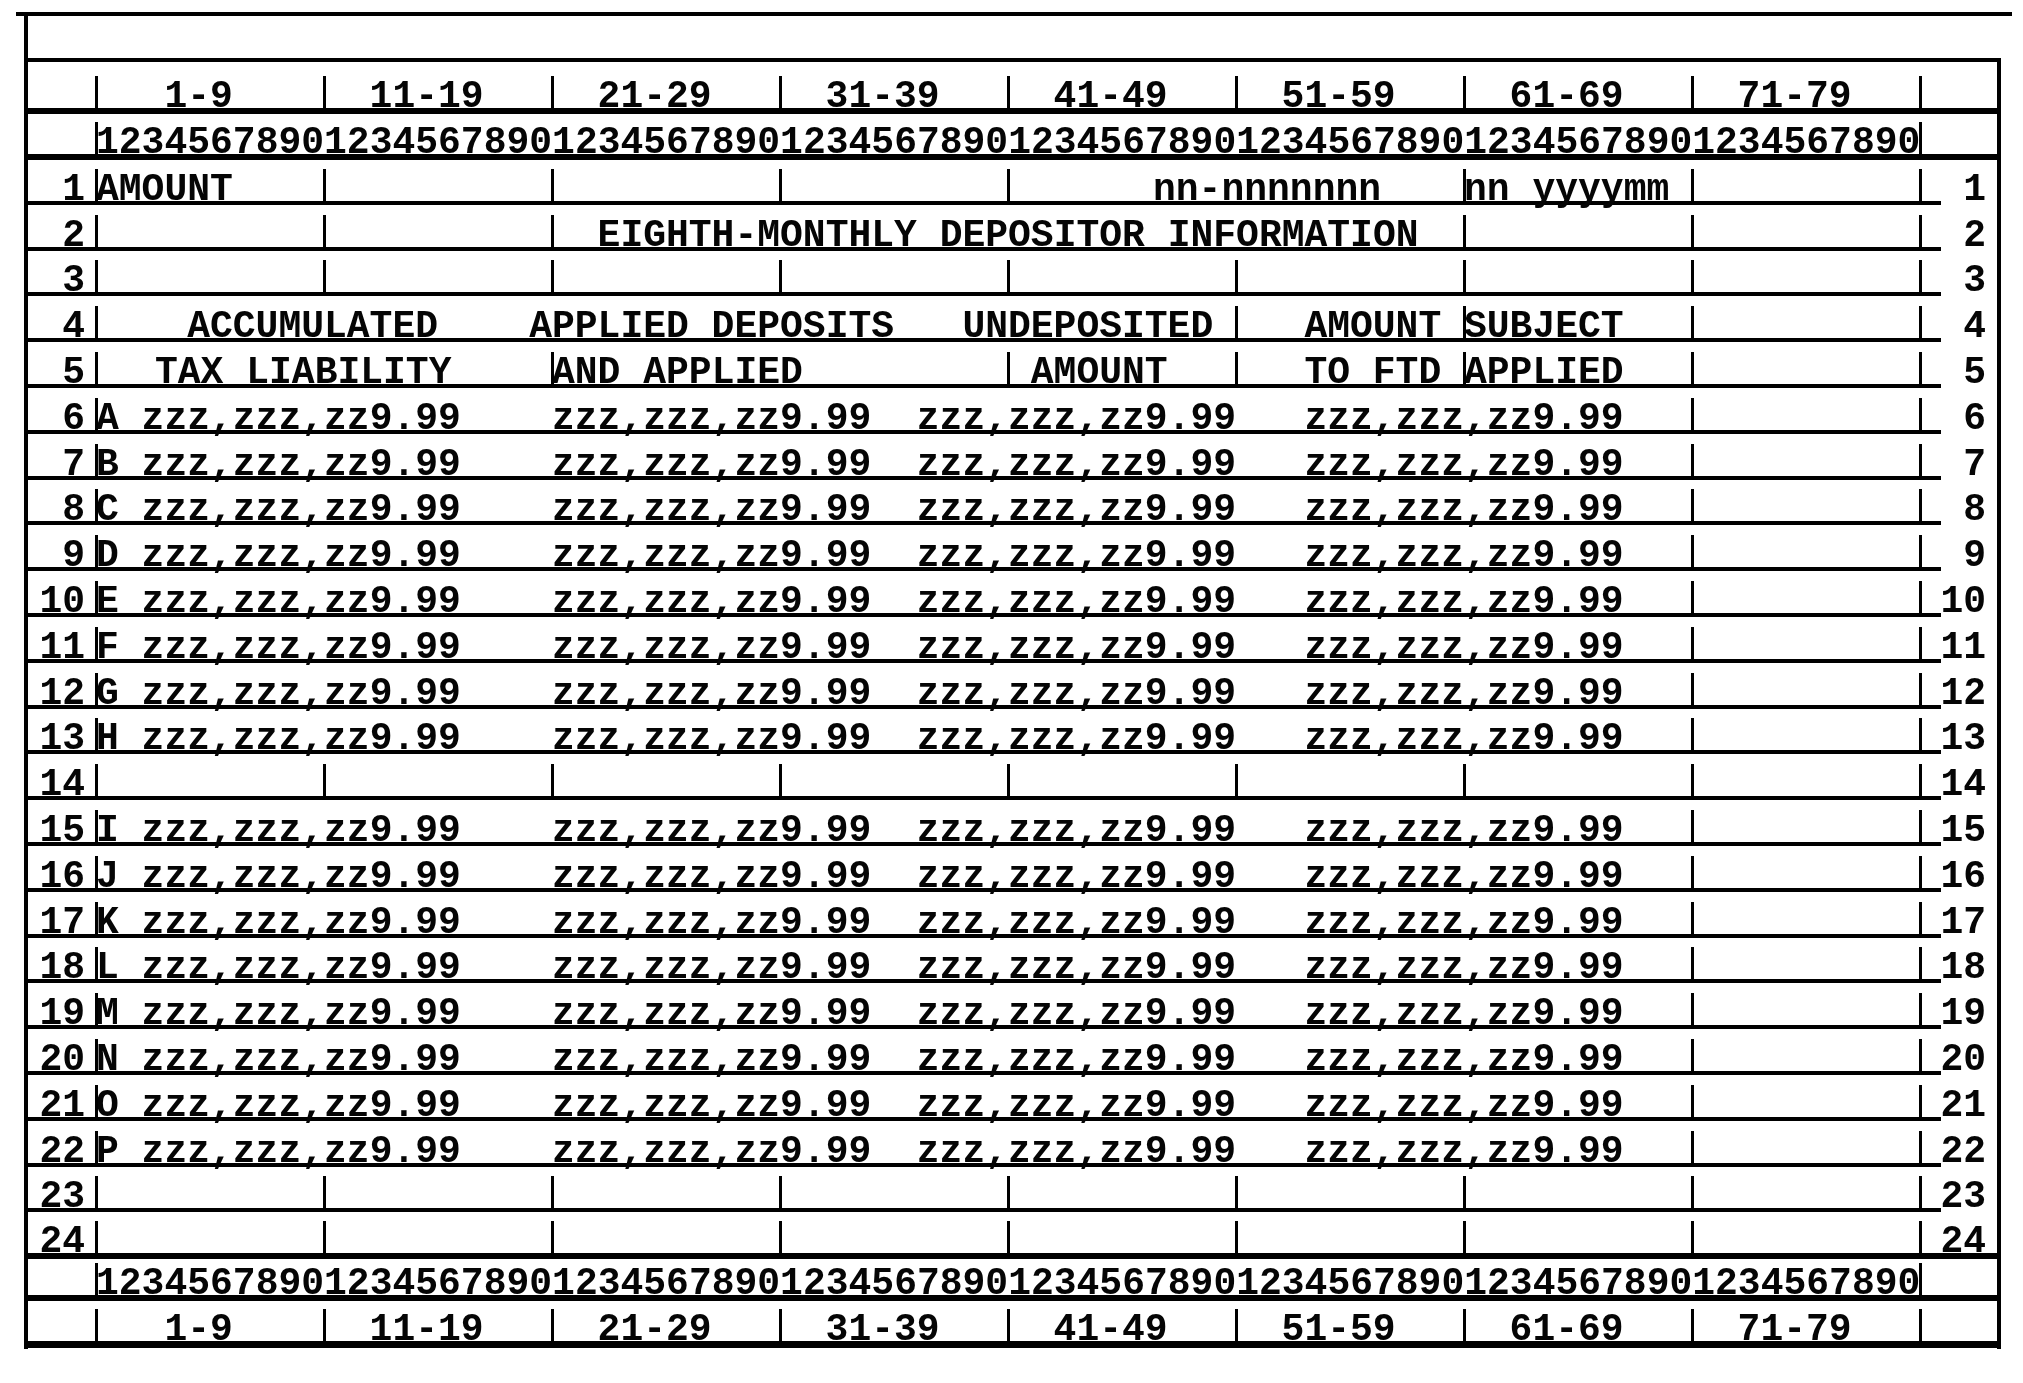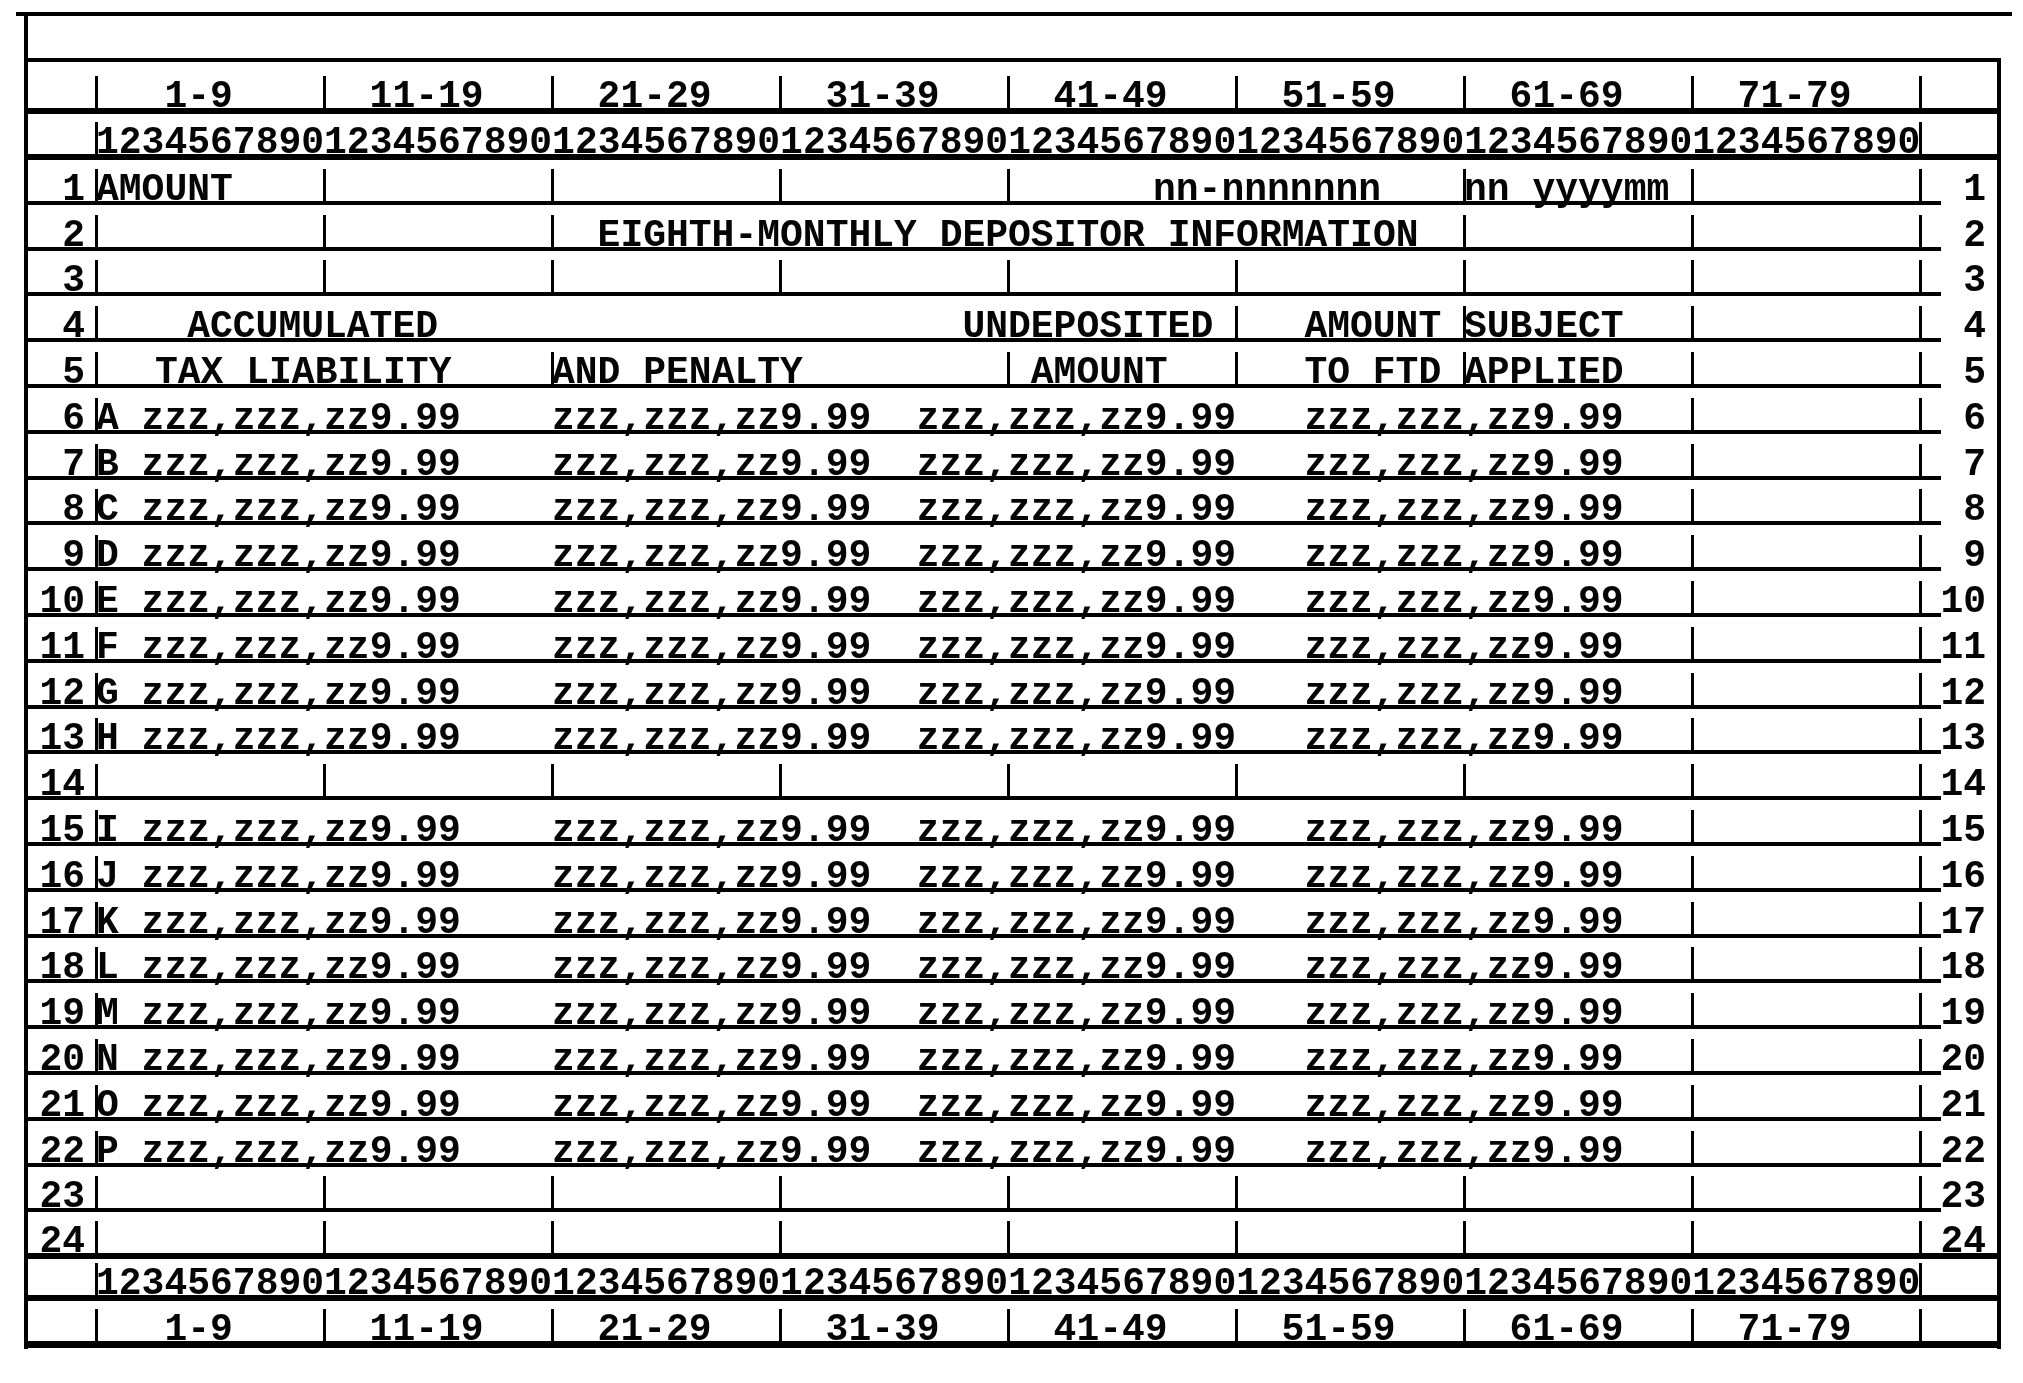--- a/index.html
+++ b/index.html
@@ -90,34 +90,35 @@
       <div class="tick" style="left: 752.5px;"></div>
       <div class="tick" style="left: 980.5px;"></div>
       <div class="tick" style="left: 1208.5px;"></div>
       <div class="tick" style="left: 1436.5px;"></div>
       <div class="tick" style="left: 1664.5px;"></div>
       <div class="numL">3</div>
       <div class="numR">3</div>
     </div>
     <div class="grow" style="top: 296.4px; height: 41.8px; width: 1915px;">
       <span class="cell" style="left: 161.2px;">ACCUMULATED</span>
+      <span class="cell" style="left: 503.2px;">APPLIED DEPOSITS</span>
       <span class="cell" style="left: 936.4px;">UNDEPOSITED</span>
       <span class="cell" style="left: 1278.4px;">AMOUNT</span>
       <span class="cell" style="left: 1438px;">SUBJECT</span>
       <div class="tick" style="left: 68.5px;"></div>
       <div class="tick" style="left: 1892.5px;"></div>
       <div class="tick" style="left: 1208.5px;"></div>
       <div class="tick" style="left: 1436.5px;"></div>
       <div class="tick" style="left: 1664.5px;"></div>
       <div class="numL">4</div>
       <div class="numR">4</div>
     </div>
     <div class="grow" style="top: 342.2px; height: 41.8px; width: 1915px;">
       <span class="cell" style="left: 129px;">TAX LIABILITY</span>
-      <span class="cell" style="left: 526px;">AND PENALTY</span>
+      <span class="cell" style="left: 526px;">AND APPLIED</span>
       <span class="cell" style="left: 1004.8px;">AMOUNT</span>
       <span class="cell" style="left: 1278.4px;">TO FTD</span>
       <span class="cell" style="left: 1438px;">APPLIED</span>
       <div class="tick" style="left: 68.5px;"></div>
       <div class="tick" style="left: 1892.5px;"></div>
       <div class="tick" style="left: 524.5px;"></div>
       <div class="tick" style="left: 980.5px;"></div>
       <div class="tick" style="left: 1208.5px;"></div>
       <div class="tick" style="left: 1436.5px;"></div>
       <div class="tick" style="left: 1664.5px;"></div>

